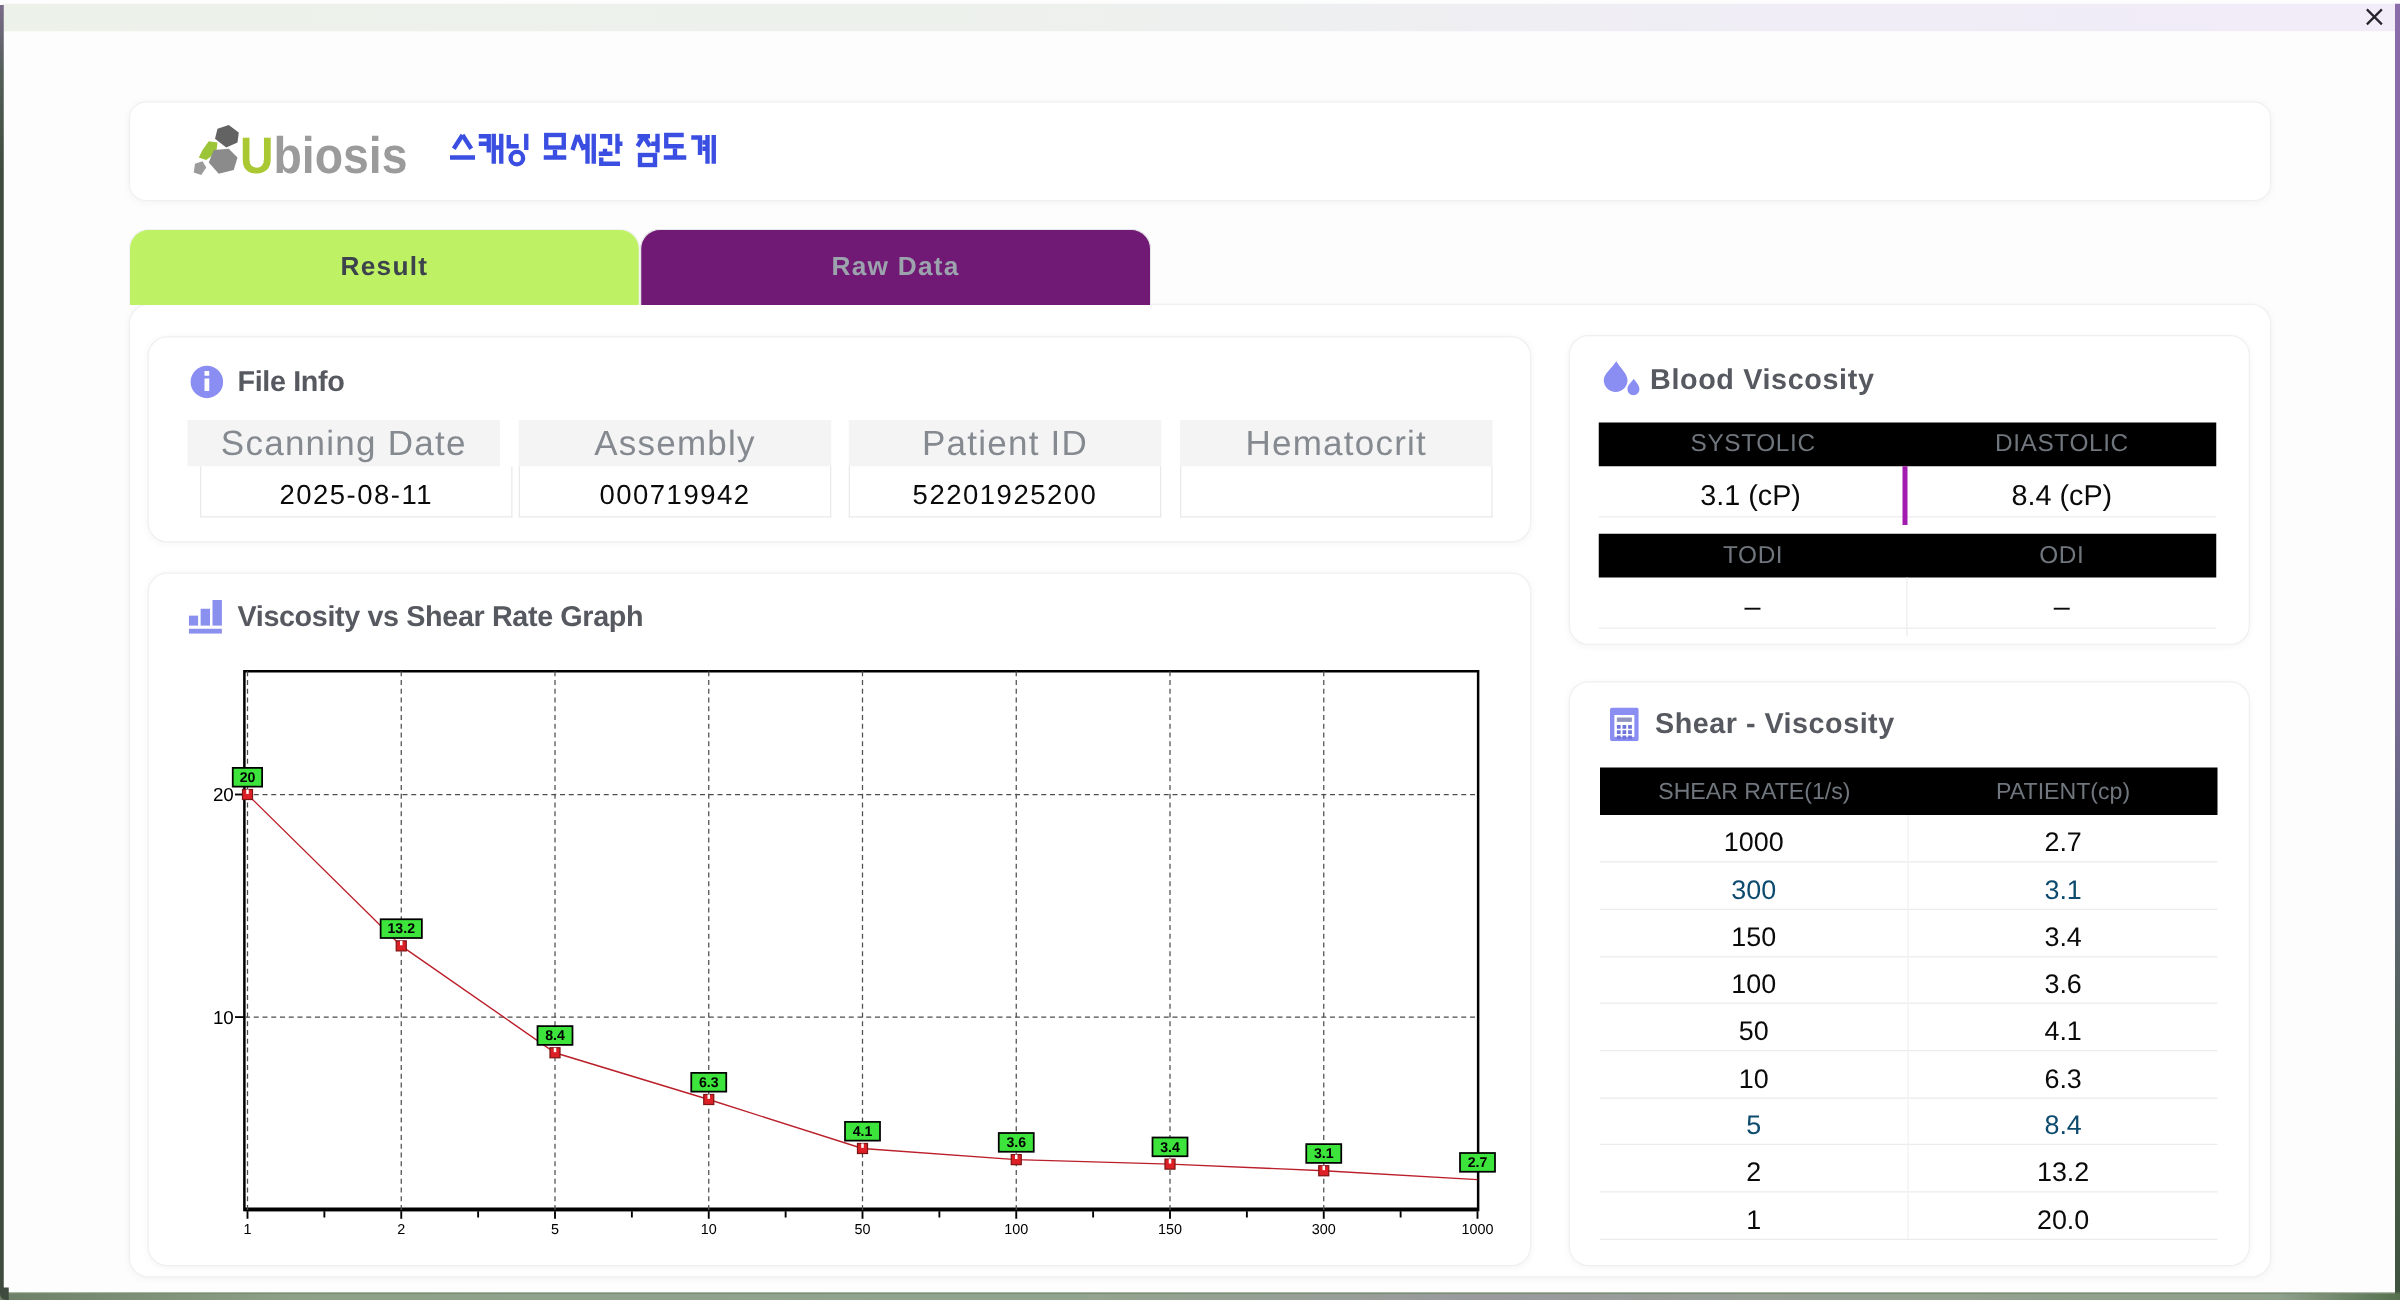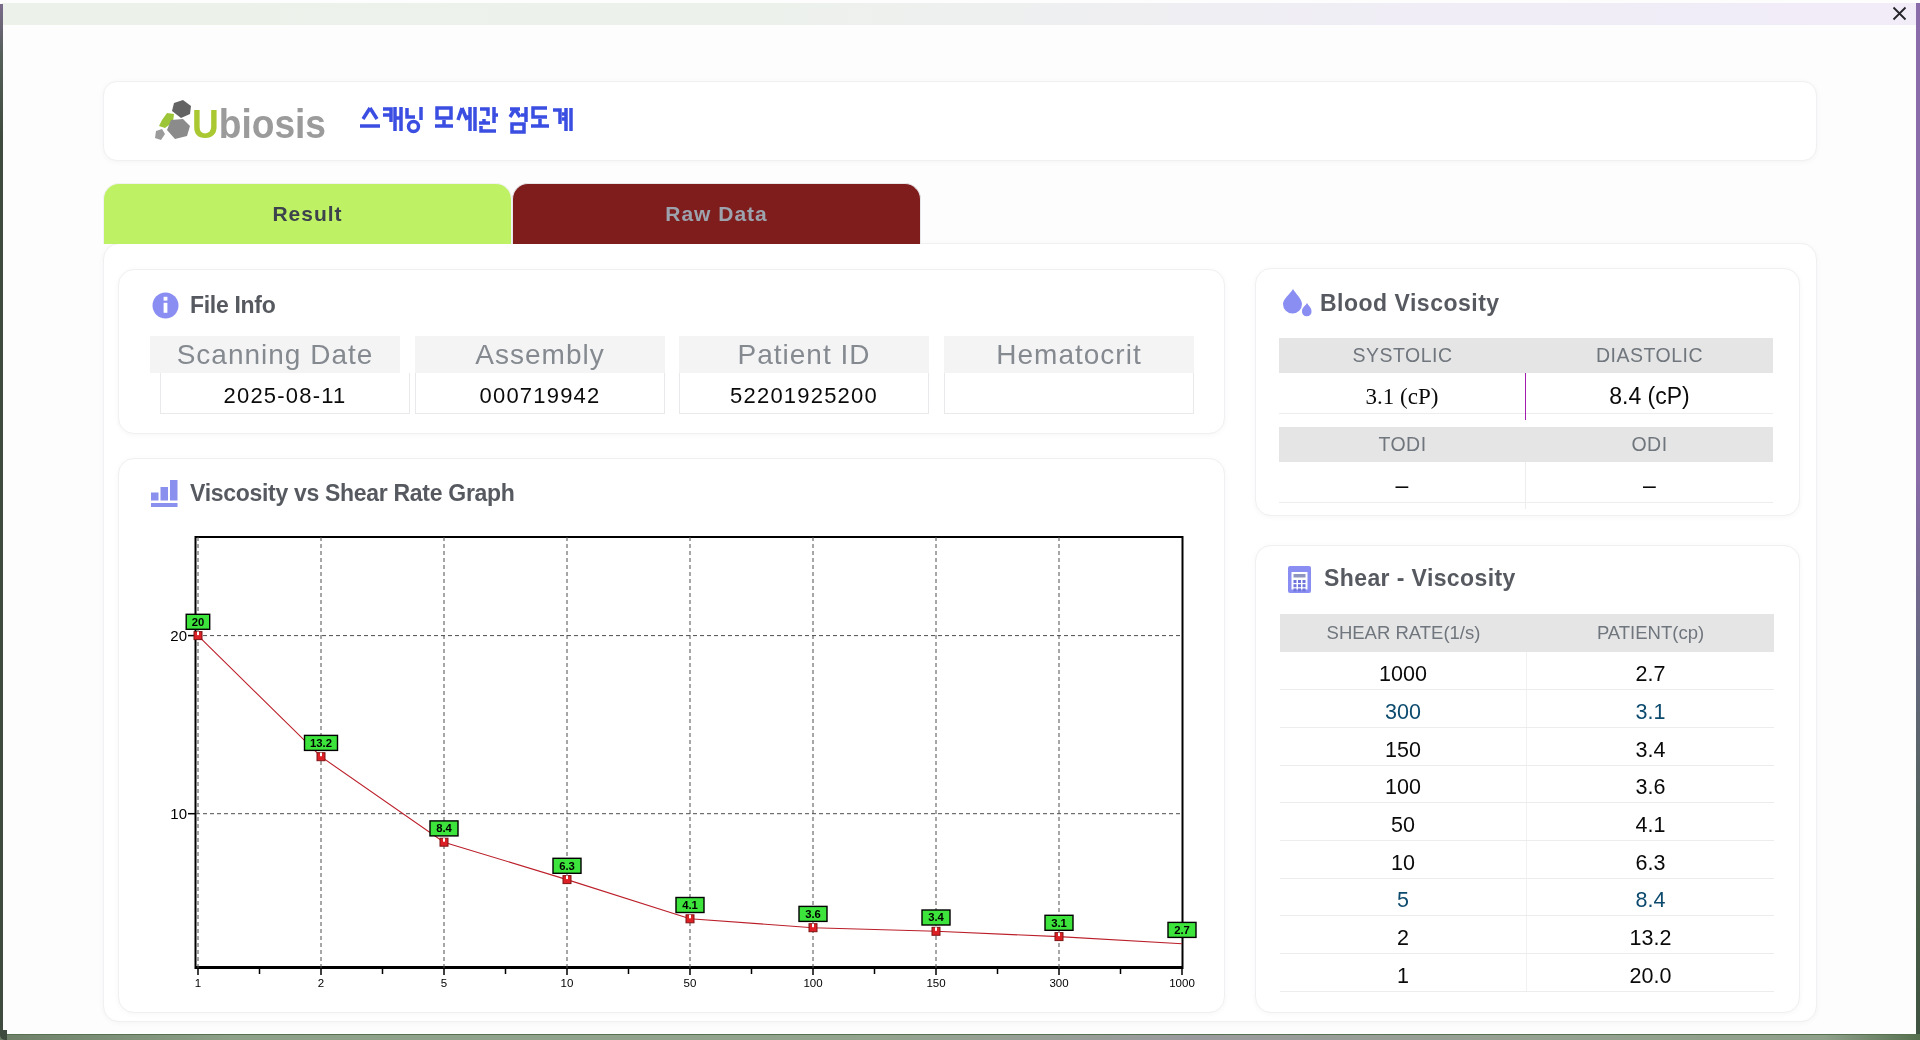--- a/index.html
+++ b/index.html
@@ -17,33 +17,33 @@
   #blcorner { left:0; top:1030px; width:7px; height:10px; background:#3f4b3e; border-radius:0 0 0 5px; }
   #closex { left:1892px; top:6px; }
   
   .card { position:absolute; background:#fff; border:1px solid #f0f0f2; border-radius:16px;
     box-shadow:0 1px 5px rgba(80,80,100,0.05); }
   #headercard { left:103px; top:81px; width:1714px; height:80px; border-radius:14px; }
   
   #tab-result { left:103px; top:183px; width:409px; height:61px; background:#bef264;
     border:1px solid #f2f2f4; border-bottom:none; border-radius:16px 16px 0 0;
     text-align:center; line-height:59px; font-size:21px; font-weight:bold; color:#3d434c; letter-spacing:1px; }
-  #tab-raw { left:512px; top:183px; width:409px; height:61px; background:#7f1d1d;
+  #tab-raw { left:512px; top:183px; width:409px; height:61px; background:#701a75;
     border:1px solid #e7e7ea; border-bottom:none; border-radius:16px 16px 0 0;
     text-align:center; line-height:59px; font-size:21px; font-weight:bold; color:#9ca3ad; letter-spacing:1px; }
   #container { left:103px; top:243px; width:1714px; height:779px; }
   
   .sectitle { position:absolute; font-size:23px; font-weight:bold; color:#56595f; letter-spacing:-0.3px; }
   
   .fcell { position:absolute; width:250px; text-align:center; }
   .fhead { height:37px; line-height:37px; background:#f4f4f5; color:#858a90; font-size:28px; letter-spacing:1px; }
   .fval { height:41px; line-height:46px; border:1px solid #e9e9eb; border-top:none;
     font-size:22px; color:#0a0a0a; letter-spacing:1.2px; }
   
-  .ghead { position:absolute; background:#e5e5e5; color:#70767d; font-size:19.5px; letter-spacing:0.5px; }
+  .ghead { position:absolute; background:#000000; color:#70767d; font-size:19.5px; letter-spacing:0.5px; }
   .ghead span, .gval span { display:inline-block; width:50%; text-align:center; }
   .gval { position:absolute; color:#0a0a0a; font-size:23px; letter-spacing:0; }
   .srow { position:absolute; left:1280px; width:494px; height:38px; line-height:45px;
     font-size:21.5px; color:#0a0a0a; letter-spacing:0; border-bottom:1px solid #ececef;text-decoration:underline; }
   .srow span { display:inline-block; width:50%; text-align:center; }
   .srow span:first-child { border-right:1px solid #f1f1f3; height:100%; }
   .srow.red { color:#0c4a6e; }
 </style>
 </head>
 <body>
@@ -223,21 +223,21 @@
 
 <div class="card" id="bvcard" style="left:1255px; top:268px; width:545px; height:248px;"></div>
 <svg class="abs" style="left:1281px; top:287px;" width="34" height="34" viewBox="0 0 34 34">
   <path d="M12 2 C15 7 21 12 21 17 A9.5 9.5 0 1 1 2 17 C2 12 9 7 12 2 Z" fill="#8a8ef2"></path>
   <path d="M26 16 C27.5 18.5 30.5 21 30.5 23.8 A4.8 4.8 0 1 1 21 23.8 C21 21 24.5 18.5 26 16 Z" fill="#8a8ef2"></path>
 </svg>
 <div class="sectitle" style="left:1320px; top:290px; letter-spacing:0.5px;">Blood Viscosity</div>
 <div class="ghead" style="left:1279px; top:338px; width:494px; height:35px; line-height:35px;">
   <span>SYSTOLIC</span><span>DIASTOLIC</span></div>
 <div class="gval" style="left:1279px; top:373px; width:494px; height:41px; line-height:47px; border-bottom:1px solid #ededf0;">
-  <span style="border-right:1px solid #a21caf;font-family:Liberation Serif, serif;">3.1 (cP)</span><span>8.4 (cP)</span></div>
+  <span style="border-right:4px solid #a21caf;">3.1 (cP)</span><span>8.4 (cP)</span></div>
 <div class="ghead" style="left:1279px; top:427px; width:494px; height:35px; line-height:35px;">
   <span>TODI</span><span>ODI</span></div>
 <div class="gval" style="left:1279px; top:462px; width:494px; height:41px; line-height:47px; border-bottom:1px solid #ededf0;">
   <span style="border-right:1px solid #ededf0;">–</span><span>–</span></div>
 
 <div class="card" id="svcard" style="left:1255px; top:545px; width:545px; height:468px;"></div>
 <svg class="abs" style="left:1288px; top:566px;" width="23" height="27" viewBox="0 0 23 27">
   <rect x="0" y="0" width="23" height="27" rx="2" fill="#8a8ef2"></rect>
   <rect x="3.5" y="6" width="16" height="17.5" fill="#fff"></rect>
   <rect x="5.5" y="8" width="12" height="3.5" fill="#9095c0"></rect>

